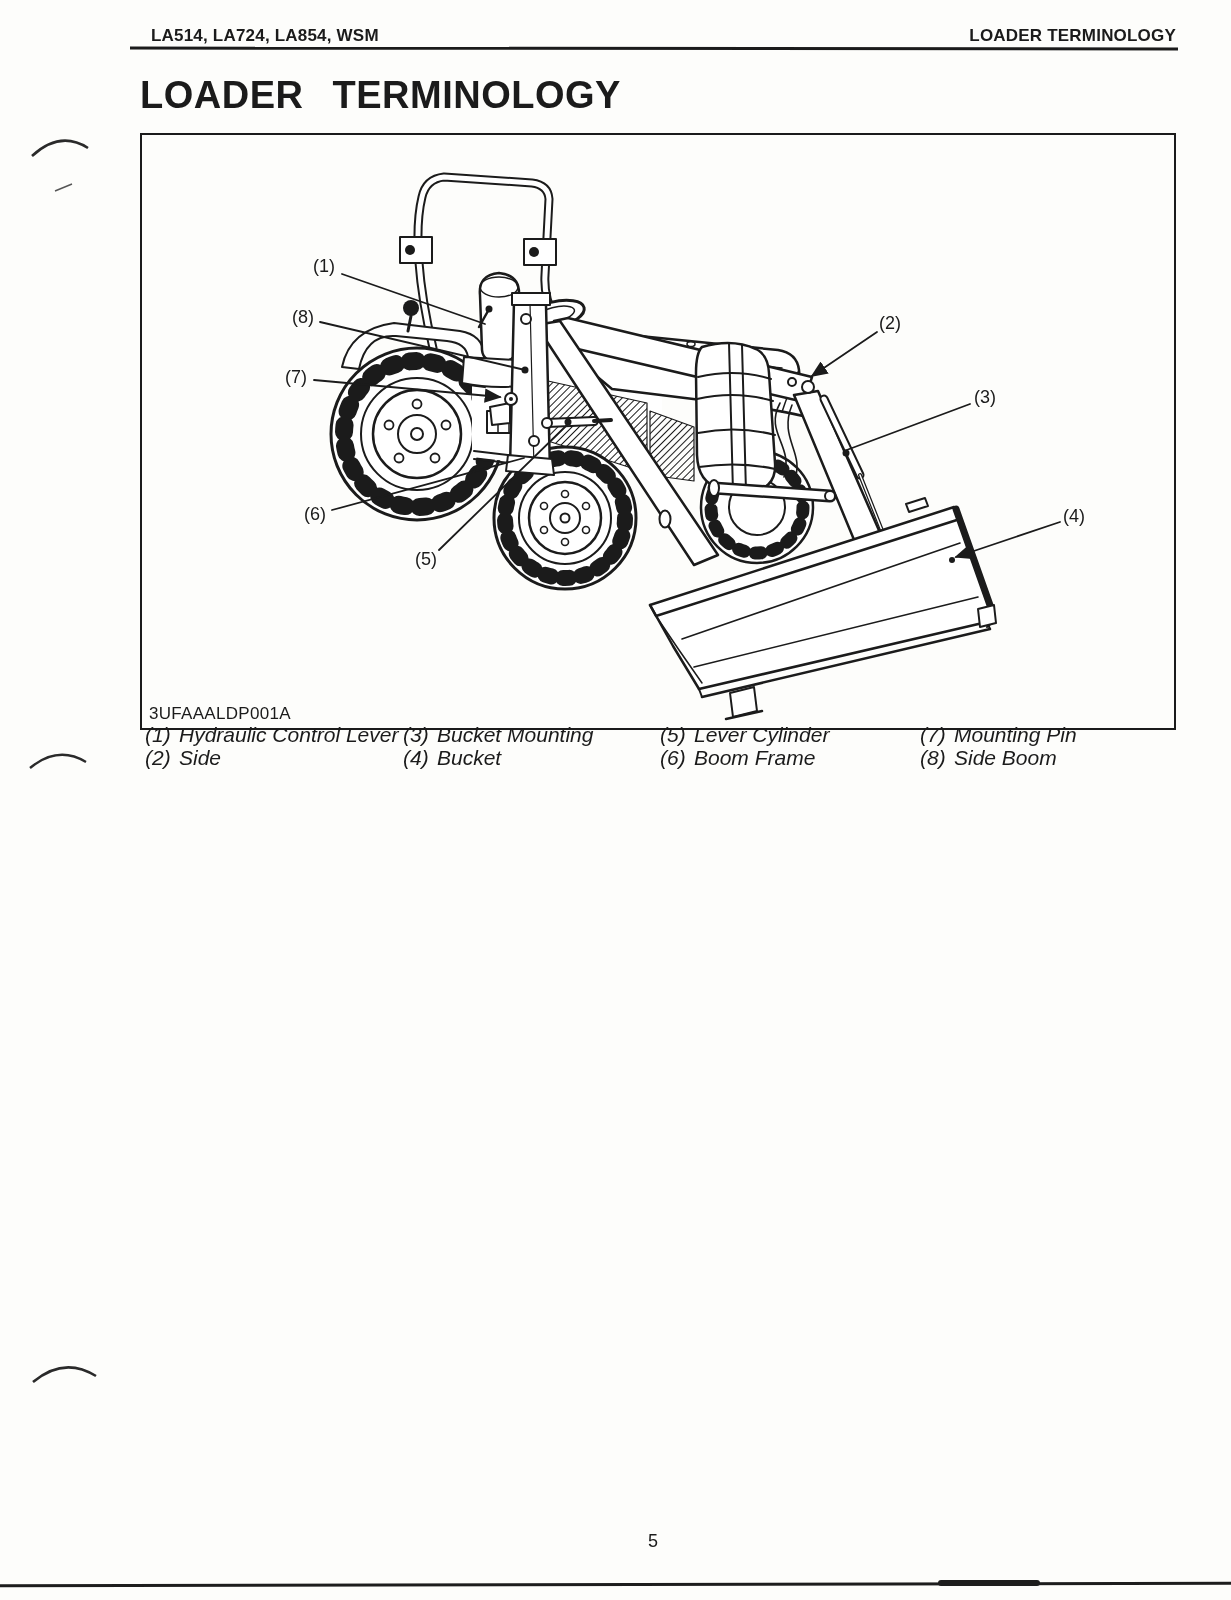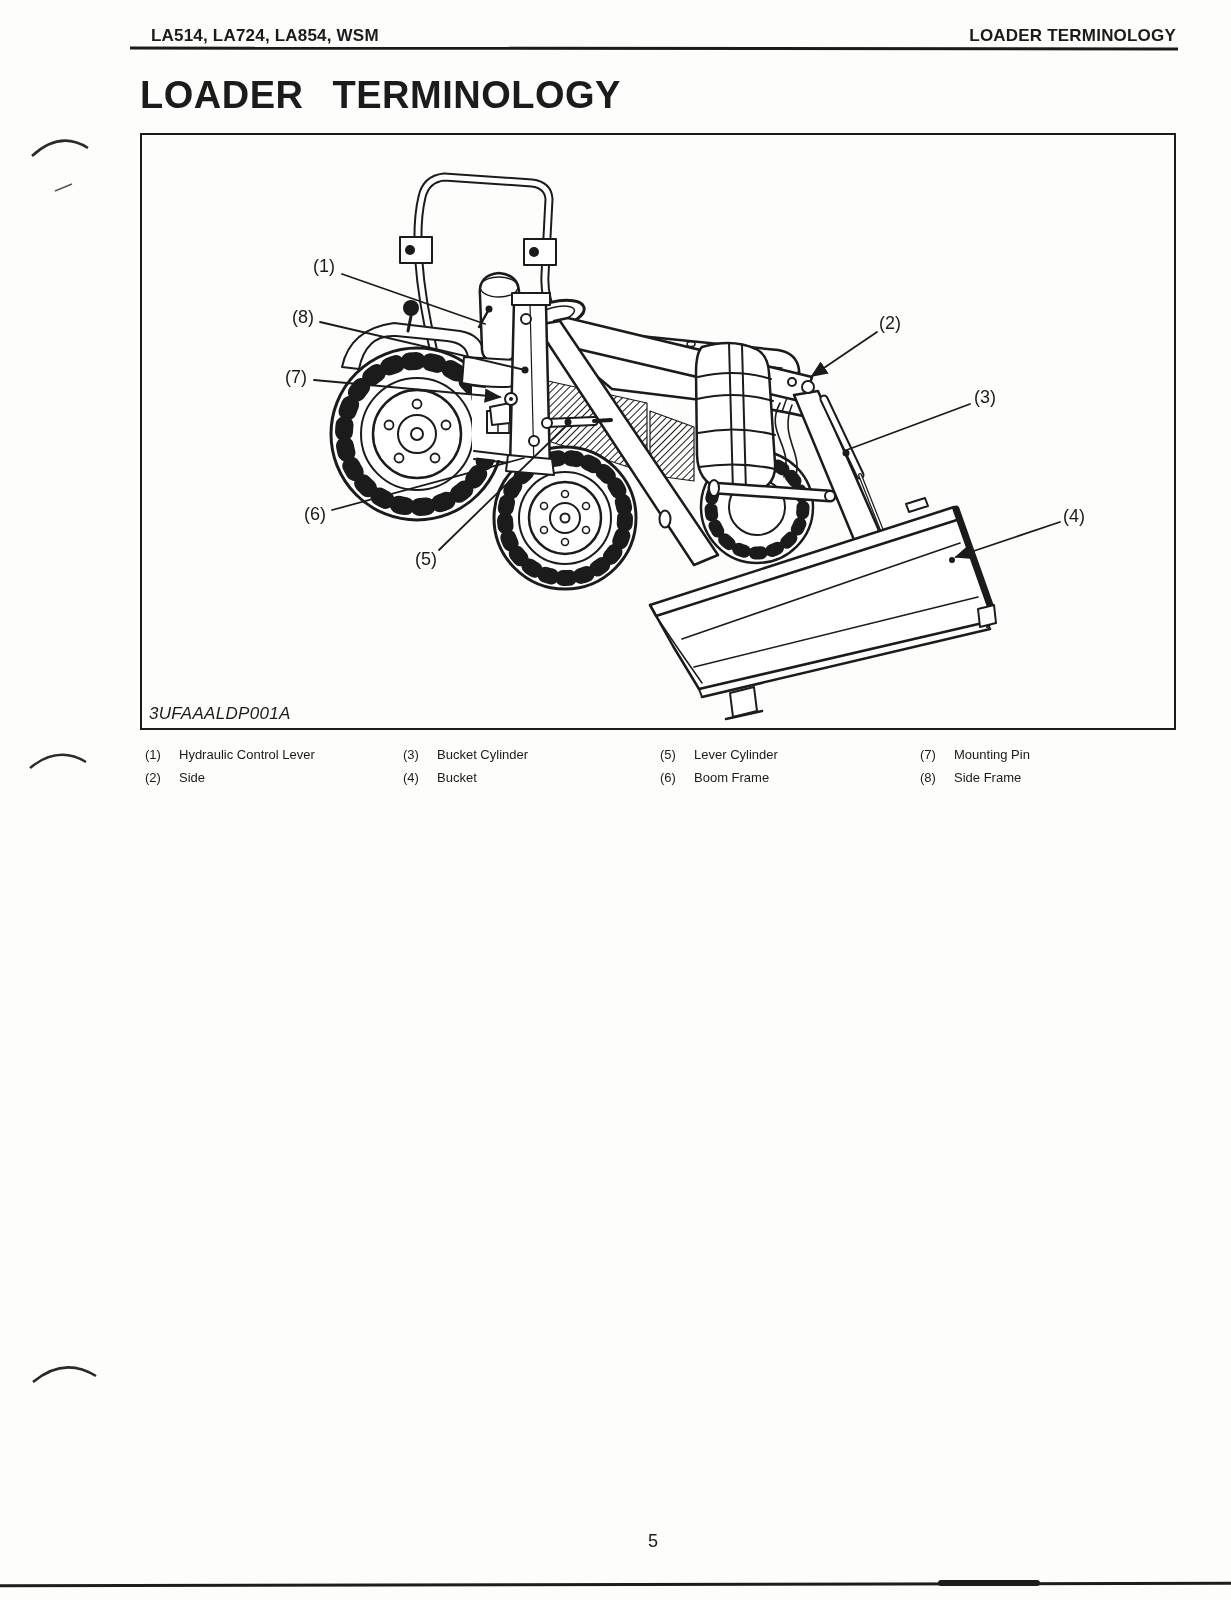--- a/index.html
+++ b/index.html
@@ -12,29 +12,30 @@
   }
   .abs{position:absolute;}
   
   .hdr-left{left:140px;top:26px;font-size:17px;font-weight:bold;letter-spacing:.2px;margin-left:11px;}
   .hdr-right{right:55px;top:26px;font-size:17px;font-weight:bold;letter-spacing:.2px;}
   .hdr-rule{left:130px;top:47px;width:1048px;height:3px;background:var(--ink);transform:rotate(.05deg);}
   
   .title{left:140px;top:74px;font-size:38px;font-weight:bold;letter-spacing:.5px;word-spacing:18px;}
   
   .figbox{left:140px;top:133px;width:1036px;height:597px;border:2px solid var(--ink);background:var(--paper);}
-  .figcode{left:7px;bottom:4px;font-size:17px;letter-spacing:.3px;font-style:italic;}
+  .figcode{left:7px;bottom:4px;font-size:17px;letter-spacing:.3px;}
   svg.diagram{position:absolute;inset:0;color:var(--ink);}
   .ctag{font-size:18px;fill:var(--ink);text-anchor:middle;font-family:"Liberation Sans",sans-serif;}
   
   .legend{
-    left:145px;top:747px;width:1031px;
+    left:145px;top:723px;width:1031px;
     display:grid;grid-template-rows:repeat(2,23px);grid-auto-flow:column;
     grid-template-columns:258px 257px 260px auto;
-    font-size:13px;
+    font-size:21px;
+    font-style:italic;
   }
   .legend-item{white-space:nowrap;}
   .lnum{display:inline-block;width:34px;}
   
   .pageno{left:648px;top:1531px;font-size:18px;}
   
   .arc-mark{color:#2a2a2a;}
   .scanline{left:0;top:1583px;width:1231px;height:3px;background:#1d1d1d;transform:rotate(-.12deg);}
   .scanblob{left:938px;top:1580px;width:102px;height:6px;background:#1d1d1d;border-radius:3px;}
 </style>
@@ -271,35 +272,35 @@
 </div>
 
 <div class="abs legend">
   <div class="legend-item">
     <span class="lnum">(1)</span><span>Hydraulic Control Lever</span>
   </div>
   <div class="legend-item">
     <span class="lnum">(2)</span><span>Side</span>
   </div>
   <div class="legend-item">
-    <span class="lnum">(3)</span><span>Bucket Cylinder</span>
+    <span class="lnum">(3)</span><span>Bucket Mounting</span>
   </div>
   <div class="legend-item">
     <span class="lnum">(4)</span><span>Bucket</span>
   </div>
   <div class="legend-item">
     <span class="lnum">(5)</span><span>Lever Cylinder</span>
   </div>
   <div class="legend-item">
     <span class="lnum">(6)</span><span>Boom Frame</span>
   </div>
   <div class="legend-item">
     <span class="lnum">(7)</span><span>Mounting Pin</span>
   </div>
   <div class="legend-item">
-    <span class="lnum">(8)</span><span>Side Frame</span>
+    <span class="lnum">(8)</span><span>Side Boom</span>
   </div>
 </div>
 
 <div class="abs pageno">5</div>
 
 <div class="abs scanline"></div>
 <div class="abs scanblob"></div>
 
 </body></html>

